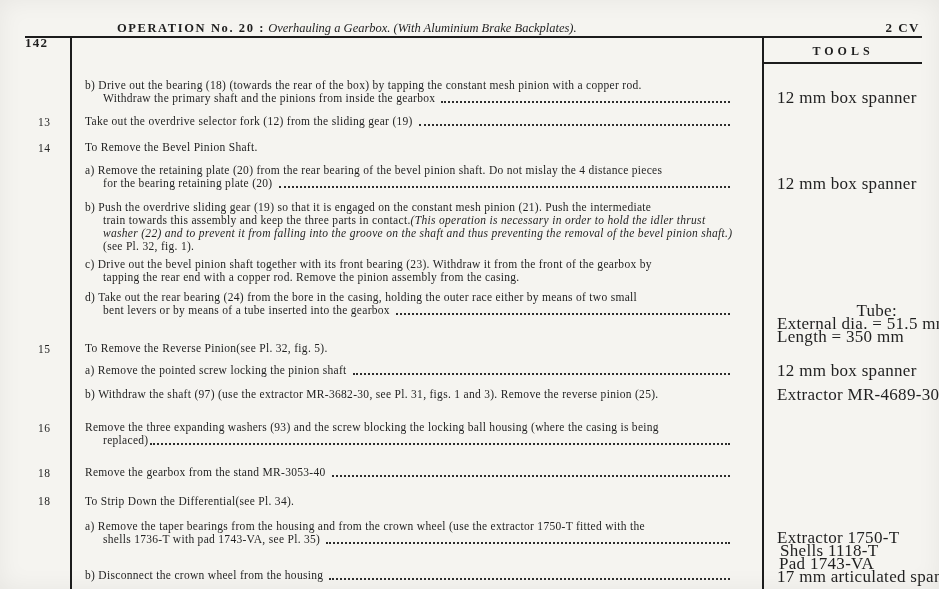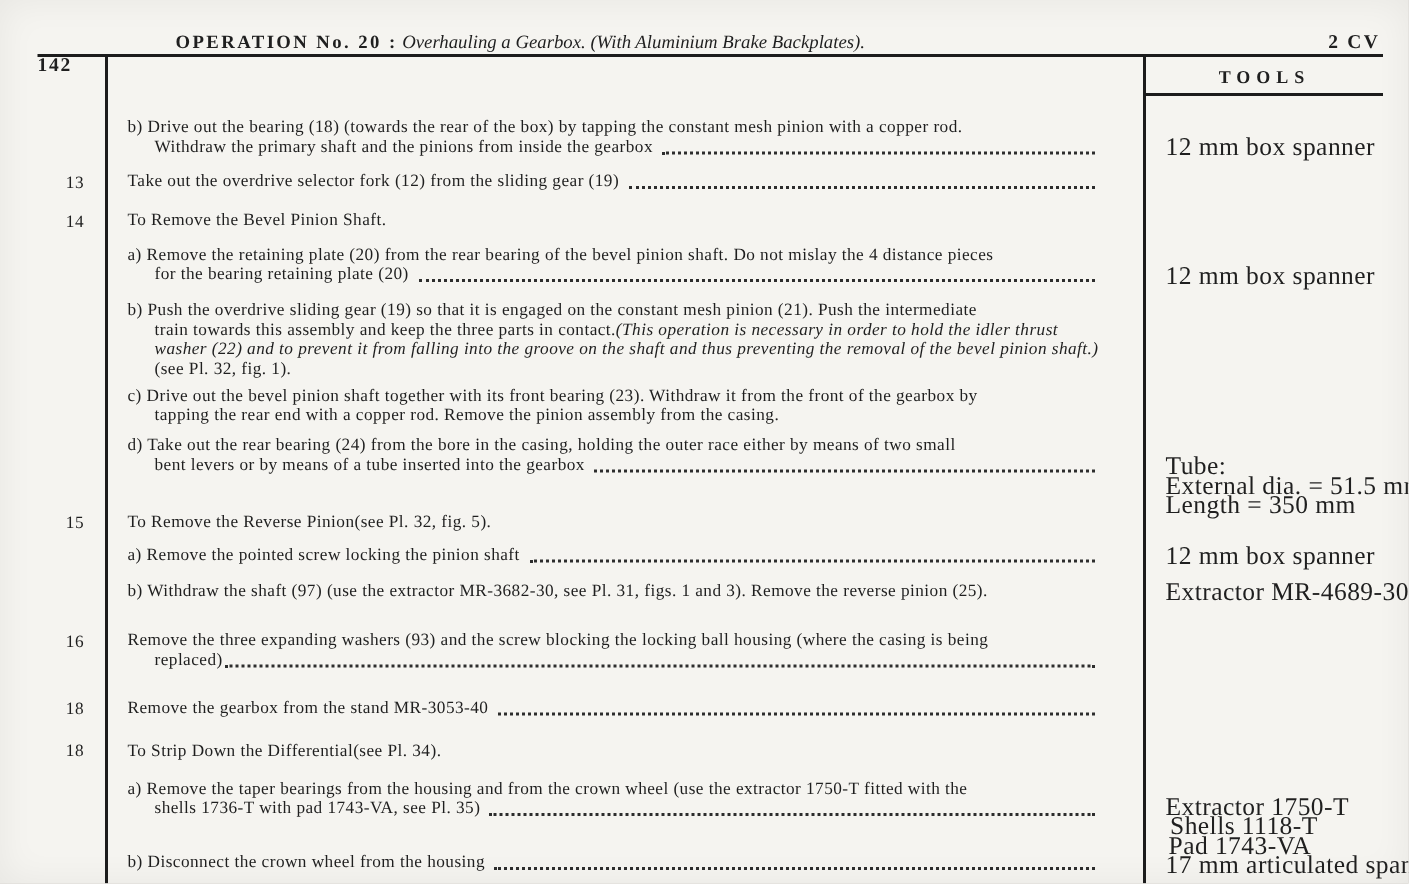--- a/index.html
+++ b/index.html
@@ -25,24 +25,24 @@
   .oplabel{letter-spacing:1.6px;font-weight:600;}
   .opitalic{font-style:italic;}
   .model{right:19px;top:20px;font-size:13px;font-weight:bold;letter-spacing:1.5px;}
   
   .main-rule{left:25px;top:36px;width:897px;height:2px;background:#1c1c1c;}
   .vline-left{left:70px;top:38px;bottom:0;width:2px;background:#1c1c1c;}
   .vline-right{left:762px;top:38px;bottom:0;width:2px;background:#1c1c1c;}
   .tools-head{left:764px;top:44px;width:158px;text-align:center;font-size:12px;letter-spacing:4px;font-weight:600;}
   .tools-rule{left:762px;top:62px;width:160px;height:2px;background:#1c1c1c;}
   
-  .stepnum{position:absolute;left:38px;width:24px;text-align:center;font-size:11.5px;letter-spacing:0.5px;}
+  .stepnum{position:absolute;left:38px;width:24px;font-size:11.5px;letter-spacing:0.5px;}
   
   .tool{position:absolute;left:777px;width:150px;font-size:17px;line-height:13px;letter-spacing:0.3px;white-space:nowrap;}
-  .tool .c{text-align:left;width:120px;}
+  .tool .c{text-align:right;width:120px;}
 </style>
 </head>
 <body>
 
 <div class="page">
 
   <div class="abs pageno">142</div>
   <div class="abs optitle">
     <span class="oplabel">OPERATION No. 20 :</span>
     <span class="opitalic">Overhauling a Gearbox. (With Aluminium Brake Backplates).</span>

